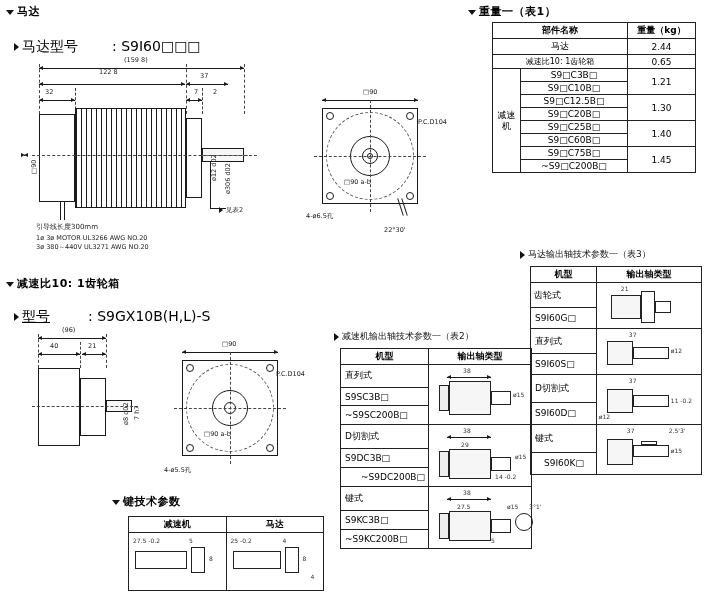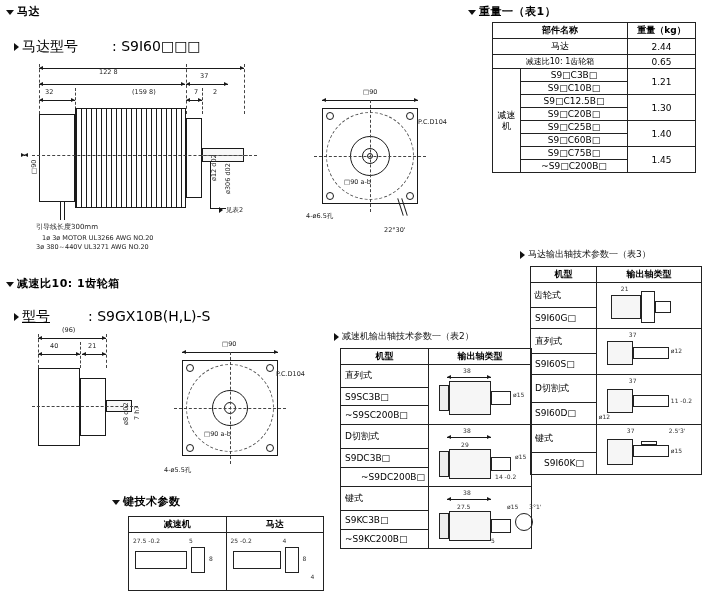--- a/index.html
+++ b/index.html
@@ -65,21 +65,21 @@
   <span class="tri-down"></span><span>马达</span>
 </div>
 
 <div class="abs sub" style="left:14px; top:38px;">
   <span class="tri"></span><span>马达型号</span>
 </div>
 <div class="abs sub" style="left:112px; top:38px;">: S9I60□□□</div>
 
 <div class="abs" style="left:14px; top:56px; width:270px; height:200px;">
 
-  <div class="lblbox" style="left:118px; top:0px;margin-top:32px;">(159 8)</div>
+  <div class="lblbox" style="left:110px; top:0px;">(159 8)</div>
   <div class="dimarrow" style="left:25px; top:12px; width:205px;"></div>
 
   <div class="lblbox" style="left:85px; top:12px;">122 8</div>
   <div class="lblbox" style="left:186px; top:16px;">37</div>
   <div class="dimarrow" style="left:25px; top:28px; width:146px;"></div>
   <div class="dimarrow" style="left:172px; top:28px; width:42px;"></div>
 
   <div class="lblbox" style="left:31px; top:32px;">32</div>
   <div class="lblbox" style="left:180px; top:32px;">7</div>
   <div class="lblbox" style="left:199px; top:32px;">2</div>
@@ -107,21 +107,21 @@
   <div class="lblbox rot90" style="left:196px; top:125px;">ø12 d02</div>
   <div class="lblbox rot90" style="left:210px; top:138px;">ø306 d02</div>
 
   <div class="lblbox" style="left:205px; top:150px;"><span class="tri" style="border-left-width:4px;border-top-width:3px;border-bottom-width:3px;"></span><span>见表2</span></div>
   <div class="ln hl" style="left:196px; top:152px; width:16px;"></div>
   <div class="ln vl" style="left:196px; top:106px; height:46px;"></div>
 
   <div class="ln" style="left:46px; top:146px; width:1px; height:18px; background:#1a1a1a;"></div>
   <div class="ln" style="left:50px; top:146px; width:1px; height:18px; background:#1a1a1a;"></div>
   <div class="lblbox" style="left:22px; top:166px; font-size:7px;">引导线长度300mm</div>
-  <div class="lblbox micro" style="left:28px; top:178px;">1ø 3ø MOTOR  UL3266 AWG NO.20</div>
+  <div class="lblbox micro" style="left:22px; top:178px;">1ø 3ø MOTOR  UL3266 AWG NO.20</div>
   <div class="lblbox micro" style="left:22px; top:187px;text-align:center;">3ø 380～440V   UL3271 AWG NO.20</div>
 </div>
 
 <div class="abs" style="left:300px; top:60px; width:160px; height:190px;">
   <div class="lblbox" style="left:63px; top:28px;">□90</div>
   <div class="dimarrow" style="left:22px; top:40px; width:96px;"></div>
   <div class="box" style="left:22px; top:48px; width:96px; height:96px;"></div>
   <div class="circd" style="left:26px; top:52px; width:88px; height:88px;"></div>
   <div class="circ" style="left:50px; top:76px; width:40px; height:40px;"></div>
   <div class="circ" style="left:62px; top:88px; width:16px; height:16px;"></div>

